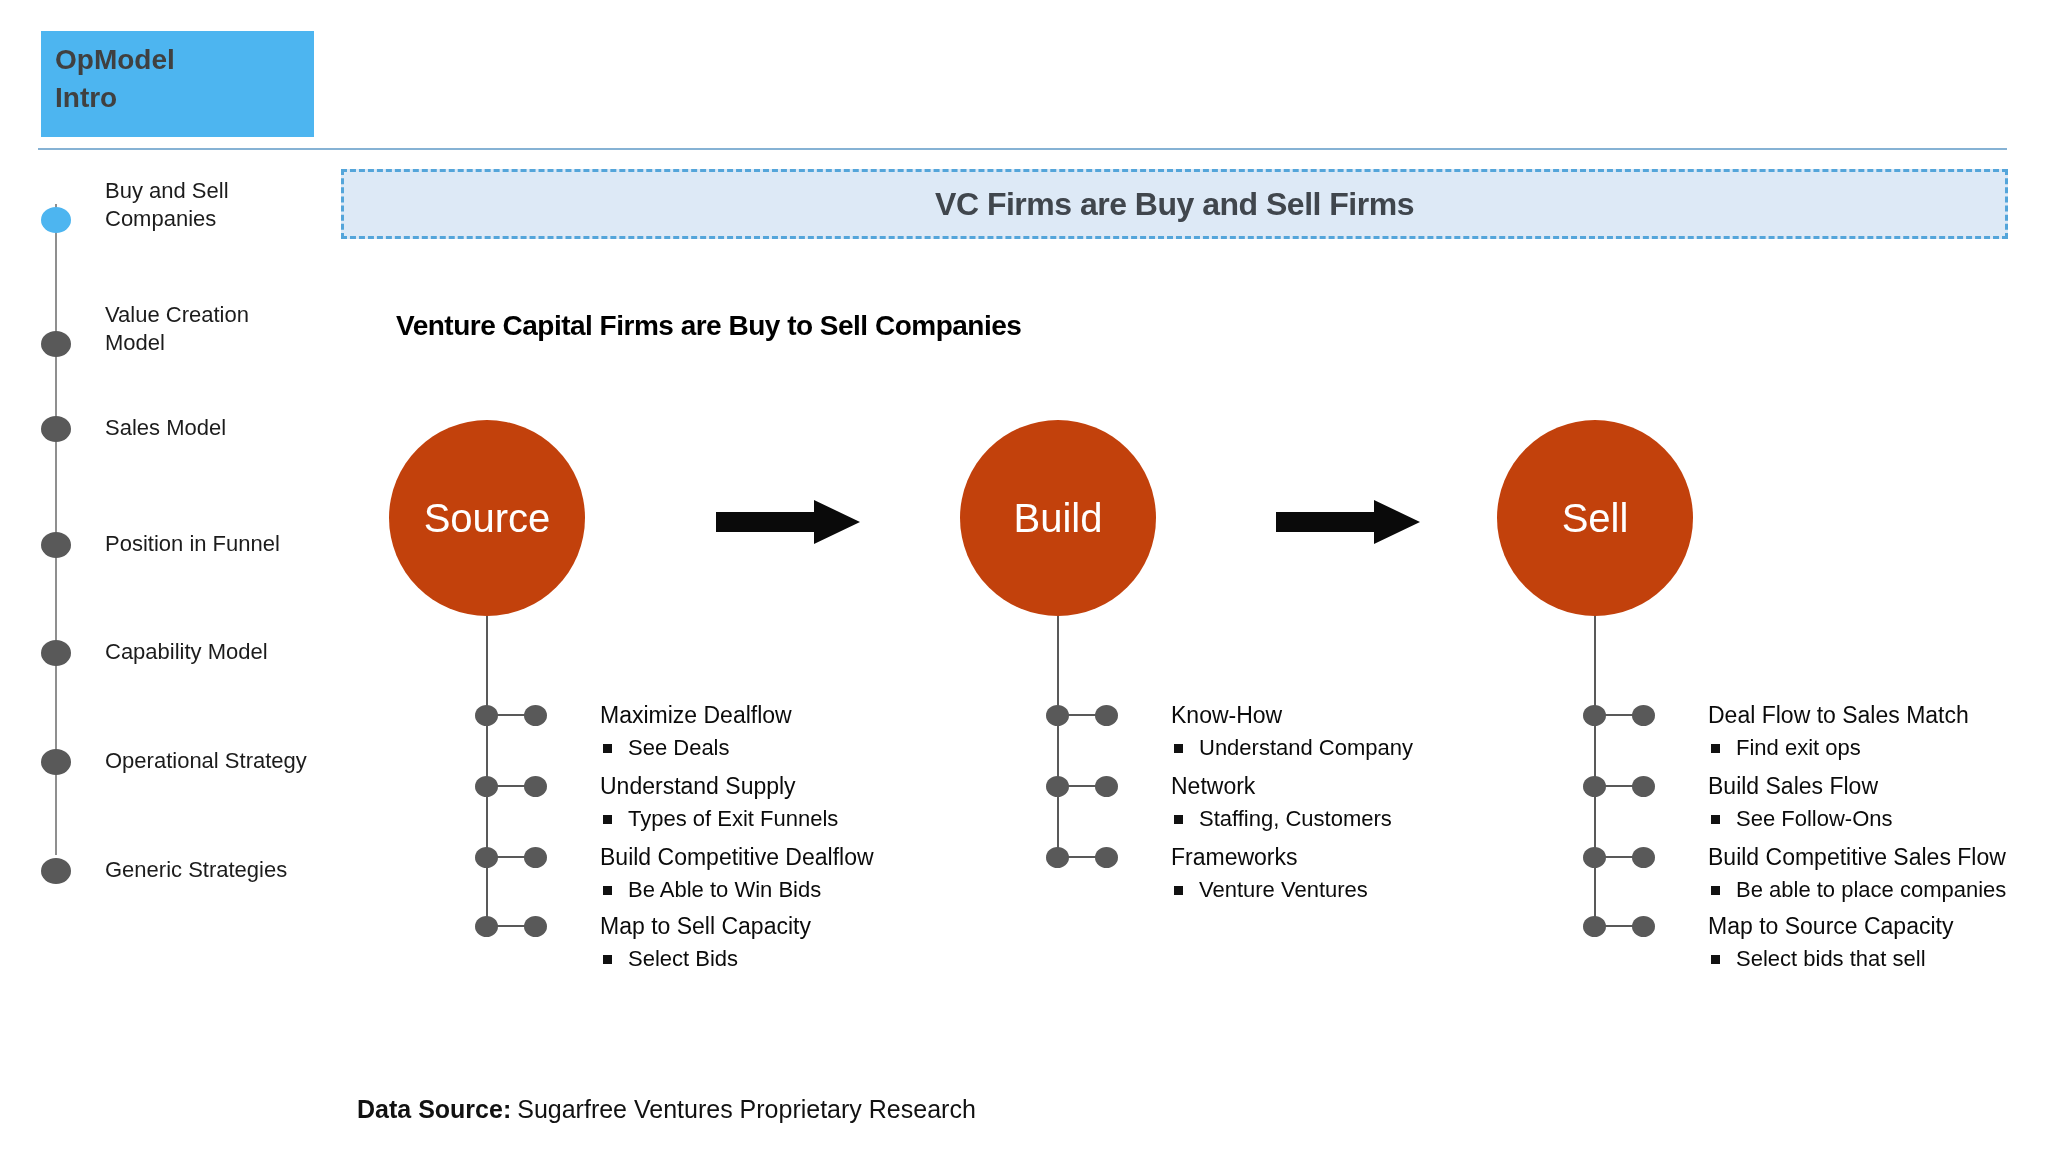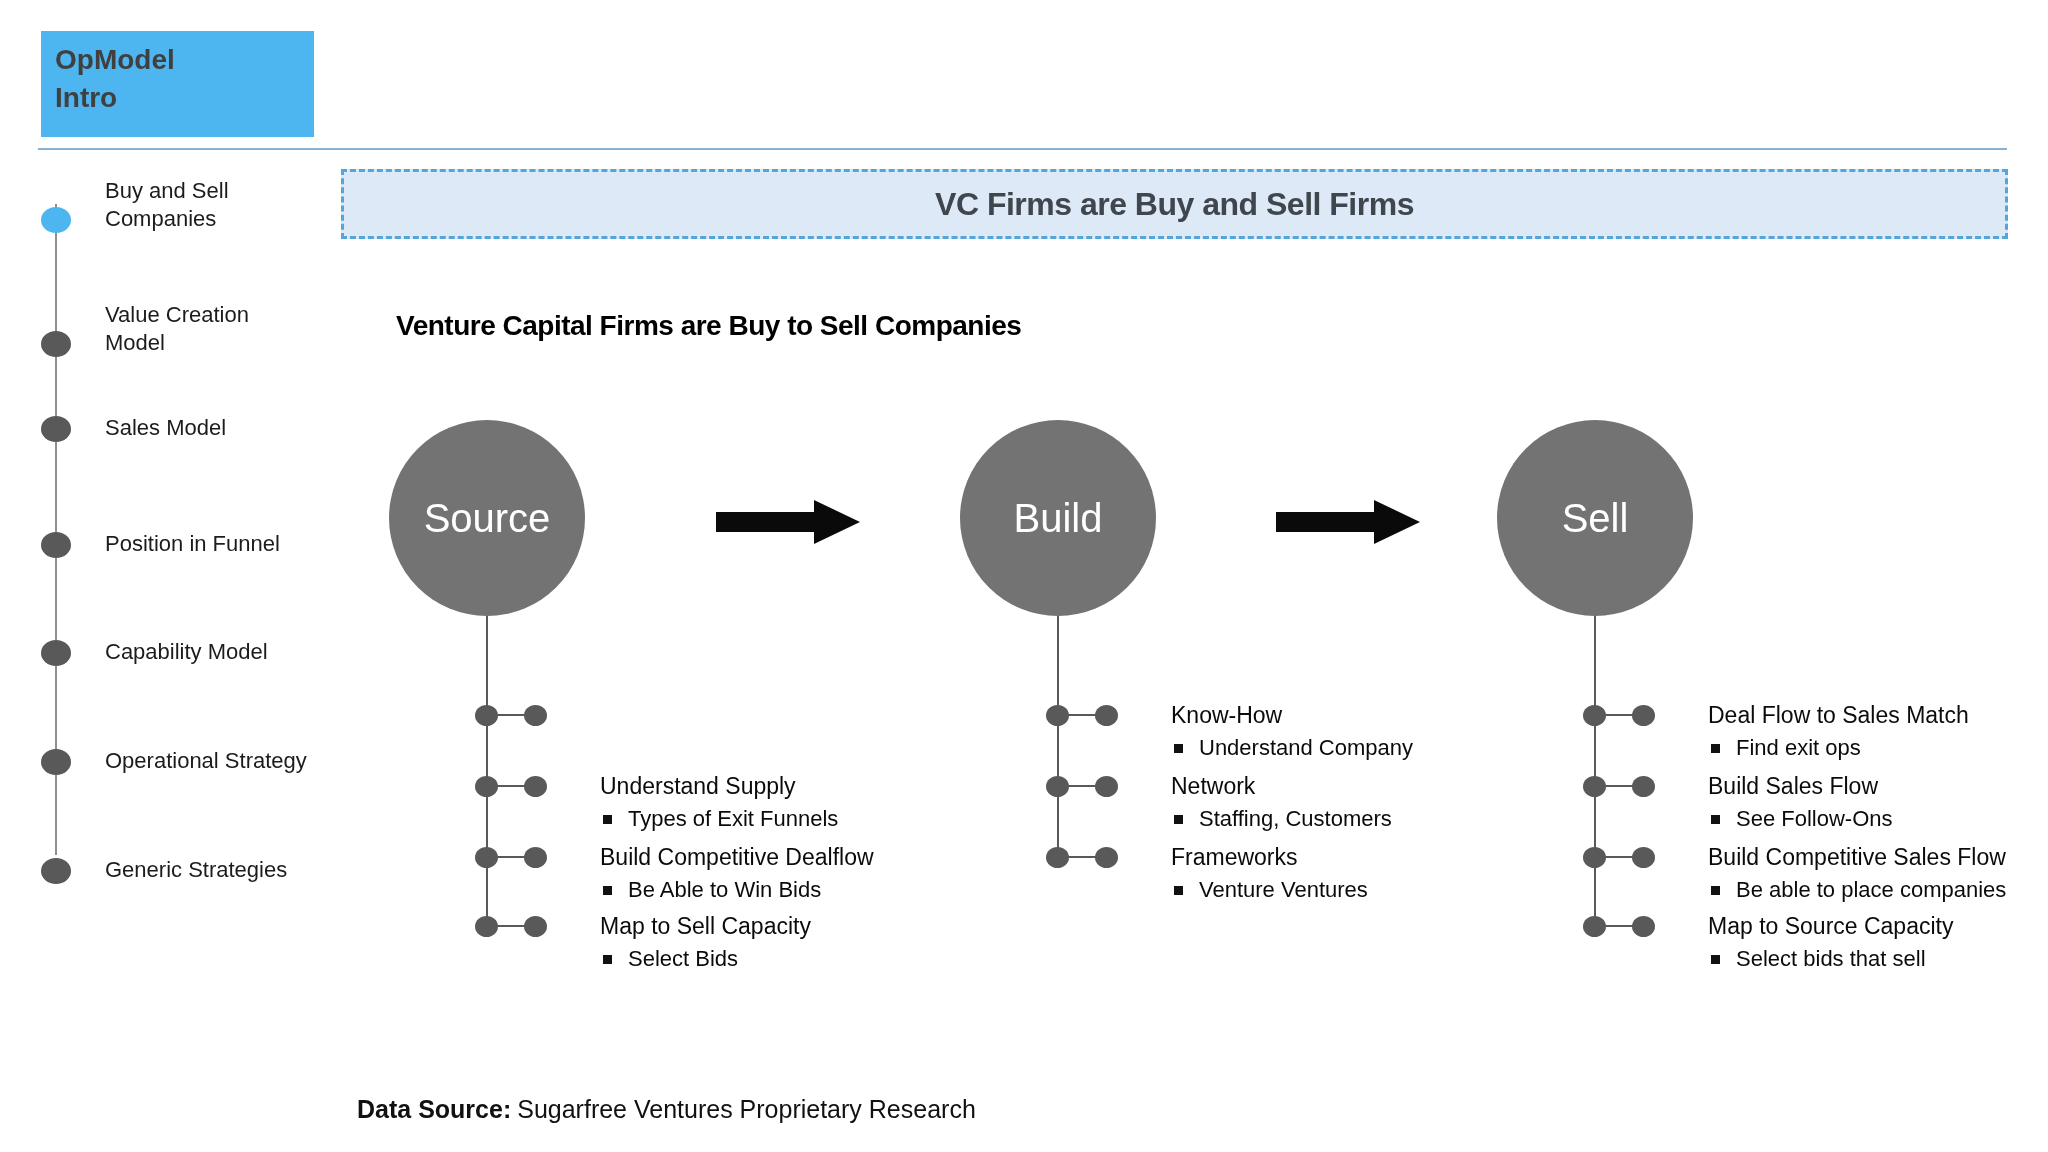--- a/index.html
+++ b/index.html
@@ -28,21 +28,21 @@
     letter-spacing:-0.5px;white-space:nowrap;
   }
   
   .nav-line{position:absolute;left:55px;top:204px;width:2px;height:651px;background:#8f8f8f;}
   .nav-item{position:absolute;left:41px;height:56px;display:flex;align-items:flex-end;gap:34px;}
   .nav-dot{width:30px;height:26px;border-radius:50%;background:#595959;flex:0 0 auto;}
   .nav-dot.active{background:#4db5f0;}
   .nav-label{font-size:22px;line-height:28px;color:#1c1c1c;white-space:pre-line;}
   
   .stage-circle{
-    position:absolute;top:420px;width:196px;height:196px;border-radius:50%;background:#737373;
+    position:absolute;top:420px;width:196px;height:196px;border-radius:50%;background:#c2410c;
     display:flex;align-items:center;justify-content:center;color:#ffffff;font-size:40px;
   }
   .stem{position:absolute;width:2px;background:#595959;}
   .arrow{position:absolute;width:144px;height:52px;}
   
   .item{position:absolute;width:470px;height:64px;}
   .node-dot{position:absolute;width:23px;height:21px;border-radius:50%;background:#595959;top:4px;}
   .node-dot.d1{left:0;}
   .node-dot.d2{left:49px;}
   .node-link{position:absolute;left:11px;top:13px;width:60px;height:2px;background:#595959;}
@@ -123,20 +123,27 @@
     <polygon points="0,16 98,16 98,4 144,26 98,48 98,36 0,36" fill="#0a0a0a"></polygon>
   </svg>
   <svg class="arrow" style="left:1276px;top:496px;" viewBox="0 0 144 52">
     <polygon points="0,16 98,16 98,4 144,26 98,48 98,36 0,36" fill="#0a0a0a"></polygon>
   </svg>
 
   <div class="item" style="left:475px;top:701px;">
     <span class="node-dot d1"></span>
     <span class="node-link"></span>
     <span class="node-dot d2"></span>
+    <div class="item-text">
+      <div class="item-title">Maximize Dealflow</div>
+      <div class="item-detail">
+          <span class="sq"></span>
+          <span class="item-detail-text">See Deals</span>
+        </div>
+    </div>
   </div>
   <div class="item" style="left:475px;top:772px;">
     <span class="node-dot d1"></span>
     <span class="node-link"></span>
     <span class="node-dot d2"></span>
     <div class="item-text">
       <div class="item-title">Understand Supply</div>
       <div class="item-detail">
           <span class="sq"></span>
           <span class="item-detail-text">Types of Exit Funnels</span>

